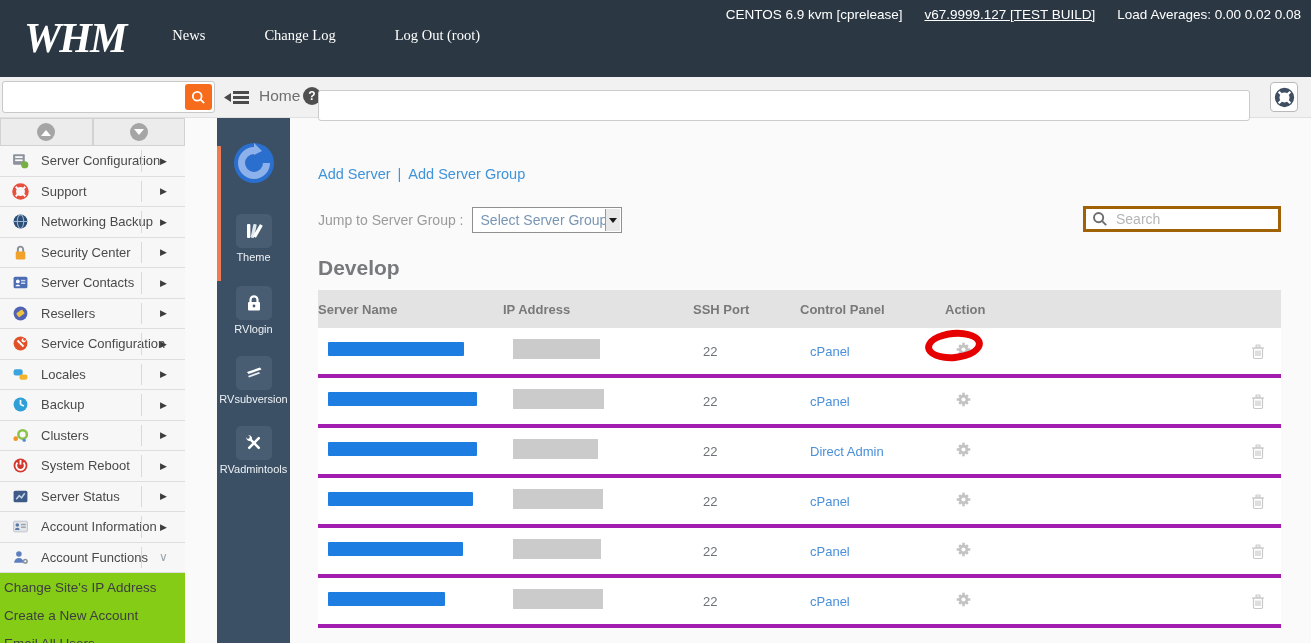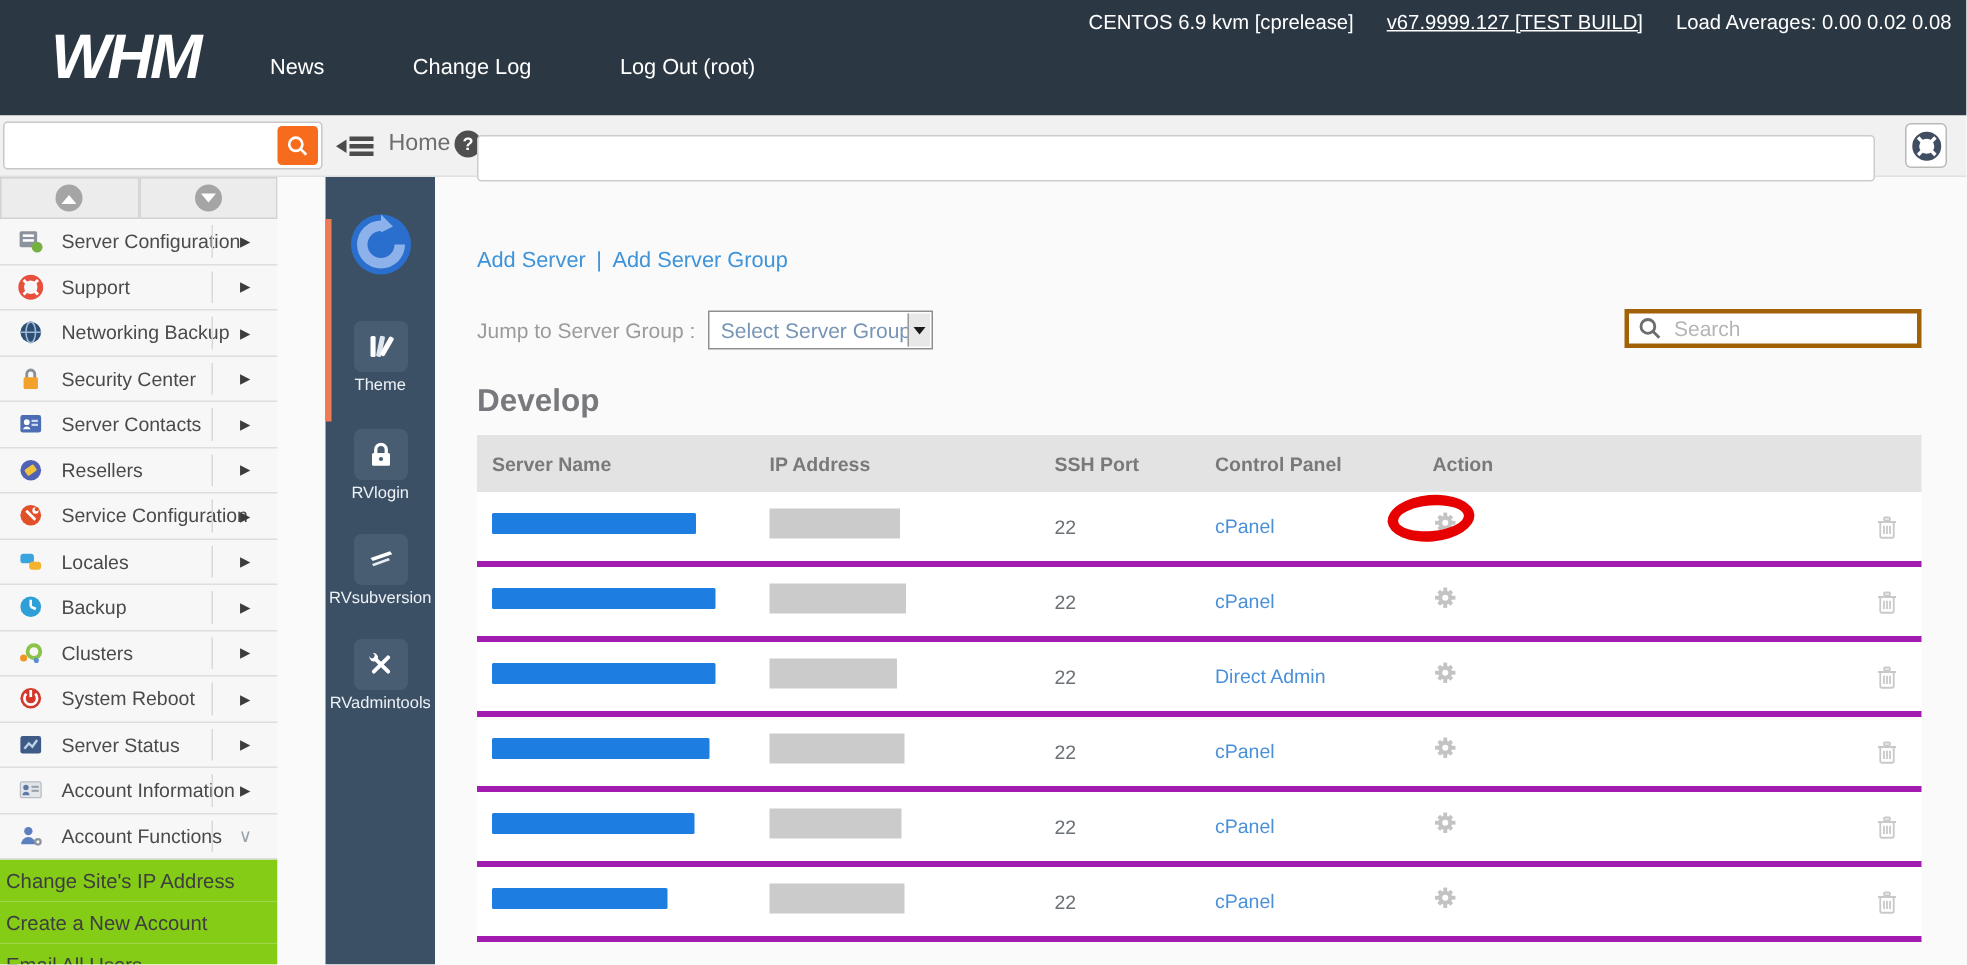--- a/index.html
+++ b/index.html
@@ -8,21 +8,21 @@
     width:1311px; height:643px; position:relative; overflow:hidden;
     font-family:"Liberation Sans", sans-serif; background:#fafafa;
   }
   a { cursor:pointer; }
 
   
   .masthead { position:absolute; left:0; top:0; width:1311px; height:77px; background:#2b3742; }
   .sysinfo { position:absolute; top:7px; right:10px; display:flex; gap:22px; align-items:center;
              font-size:13.5px; color:#fff; }
   .sysinfo a { color:#fff; text-decoration:underline; }
-  .brandrow { position:absolute; left:34px; top:18px; display:flex; align-items:flex-end; }
+  .brandrow { position:absolute; left:24px; top:18px; display:flex; align-items:center;font-family:Liberation Serif, serif; }
   .brand { font-size:42px; line-height:40px; font-weight:bold; font-style:italic;
            letter-spacing:-2px; color:#fff; }
   .mastnav { display:flex; gap:38px; margin-left:26px; padding-bottom:5px; font-size:14.5px; }
   .mastnav a { color:#fff; text-decoration:none;margin-left:21px; }
 
   
   .toolbar { position:absolute; left:0; top:77px; width:1311px; height:41px; background:#f1f1f1;
              border-bottom:1px solid #e0e0e0; }
   .searchwrap { position:absolute; left:2px; top:4px; width:213px; height:32px; background:#fff;
                 border:1px solid #c8c8c8; border-radius:3px; }
@@ -85,21 +85,21 @@
   .csearch { position:absolute; top:88px; right:30px; width:198px; height:26px; background:#fff;
              border:3px solid #a16207; display:flex; align-items:center; }
   .csearch svg { margin-left:6px; flex:none; }
   .csearch input { border:0; outline:0; flex:1; font-size:14px; color:#555; margin-left:6px; background:transparent; }
   .csearch input::placeholder { color:#b5b5b5; }
   .sectitle { position:absolute; left:28px; top:138px; font-size:21px; font-weight:bold; color:#77797c; }
 
   .stable { position:absolute; left:28px; top:172px; width:963px; }
   .thead, .trow { display:grid; grid-template-columns:185px 190px 107px 145px 1fr 46px; align-items:center; }
   .thead { height:38px; background:#e3e3e3; font-size:13px; font-weight:bold; color:#797979; }
-  .thead > div { padding-left:10px; }
+  .thead > div { }
   .trow { height:50px; background:#fff; border-bottom:4px solid #a21caf; }
   .trow > div { padding-left:10px; }
   .trow > div.tcenter { padding-left:0; display:flex; justify-content:center; }
   .bar-blue { display:inline-block; height:14px; background:#1e7de0; border-radius:1px; }
   .bar-gray { display:inline-block; height:20px; background:#cbcbcb; }
   .txt { font-size:13px; color:#6d7277; }
   .cplink { font-size:13px; color:#4a90d9; text-decoration:none; }
   .gearbtn, .trashbtn { cursor:pointer; display:inline-flex; }
   .annotation { position:absolute; left:635px; top:212px; width:58px; height:31px;
                 border:7px solid #e60000; border-radius:50%; transform:rotate(-5deg);

